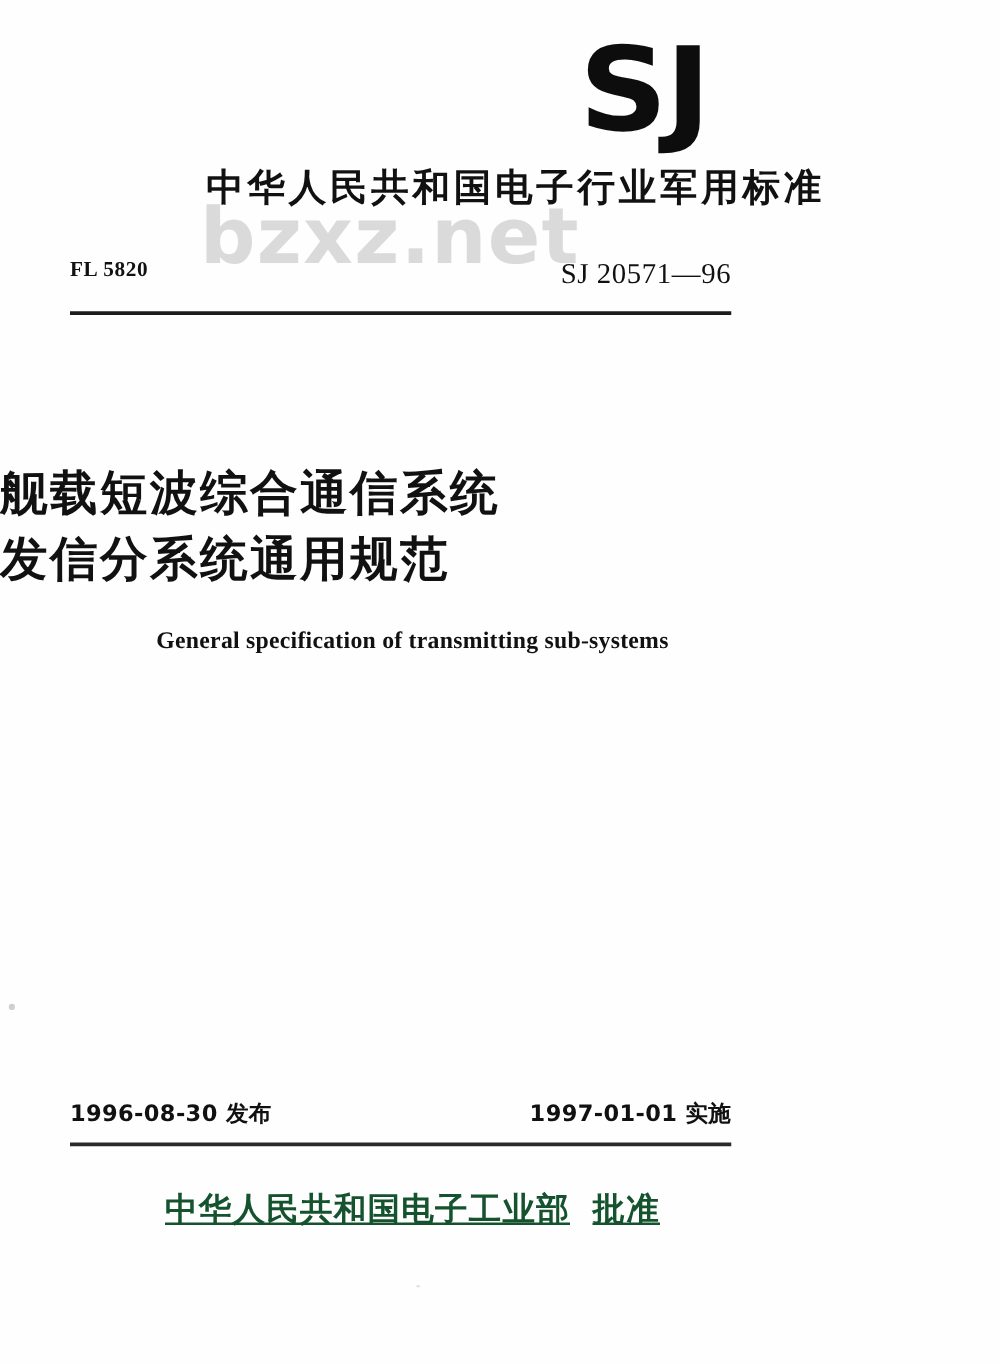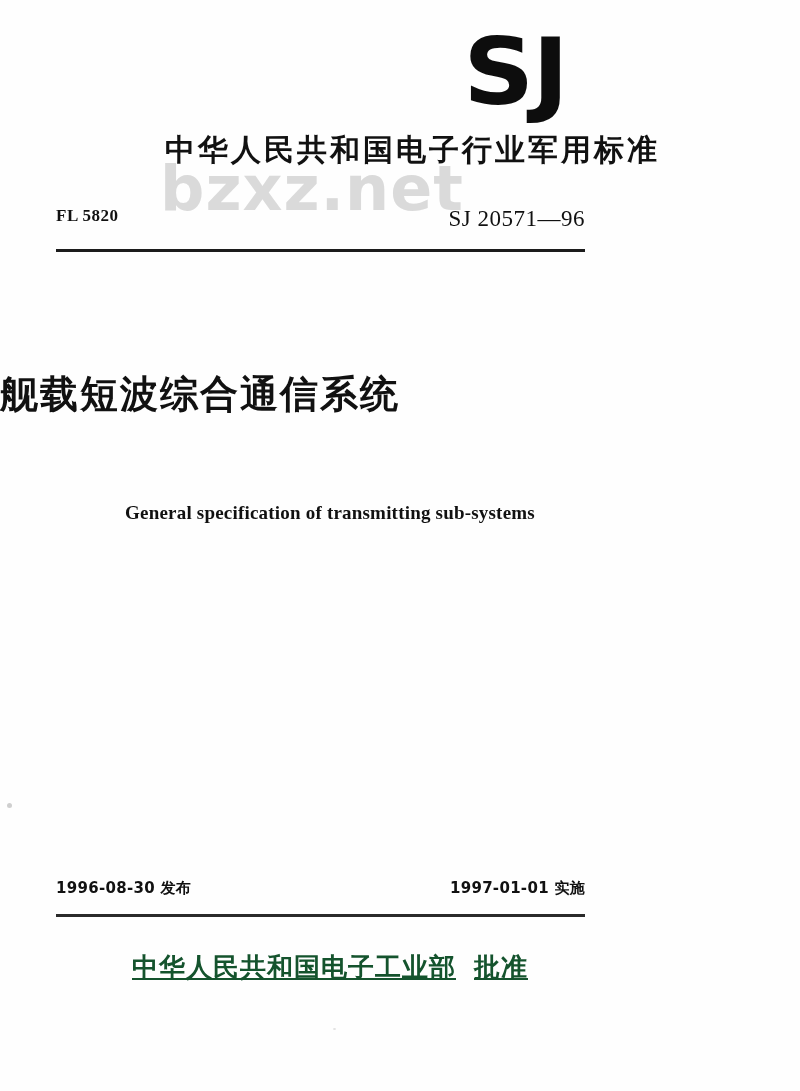--- a/index.html
+++ b/index.html
@@ -160,21 +160,21 @@
     top: 879px;
     width: 529px;
     height: 28px;
     z-index: 3;
   }
   .date-issue, .date-effect {
     position: absolute;
     top: 0;
     font-family: "DejaVu Sans", sans-serif;
     font-weight: bold;
-    font-size: 15px;
+    font-size: 18px;
     letter-spacing: .3px;
     color: #111;
     white-space: nowrap;
   }
   .date-issue { left: 0; }
   .date-effect { right: 0; }
 
   .rule-bottom {
     position: absolute;
     left: 56px;
@@ -225,20 +225,21 @@
 
   <div class="num-row">
     <span class="fl-code">FL 5820</span>
     <span class="std-code">SJ 20571—96</span>
   </div>
 
   <div class="rule-top"></div>
 
   <div class="title-cn">
     <span class="tline">舰载短波综合通信系统</span>
+    <span class="tline">发信分系统通用规范</span>
   </div>
 
   <div class="title-en">
     <span class="eline">General specification of transmitting sub-systems</span>
   </div>
 
   <div class="date-row">
     <span class="date-issue">1996-08-30 发布</span>
     <span class="date-effect">1997-01-01 实施</span>
   </div>

